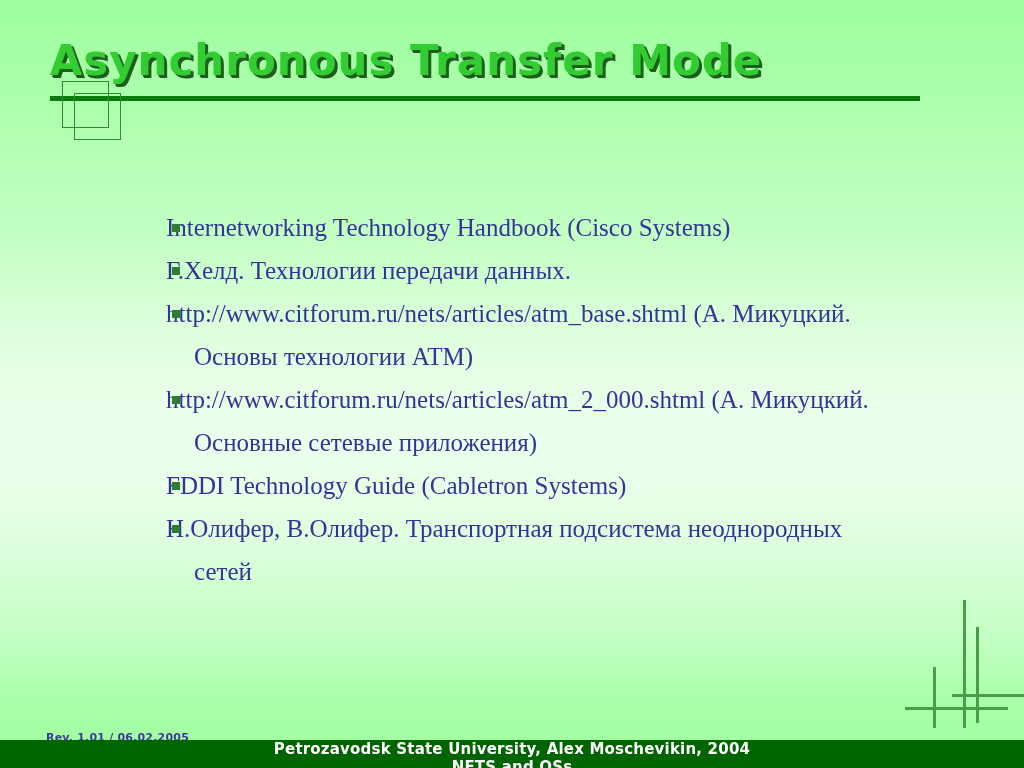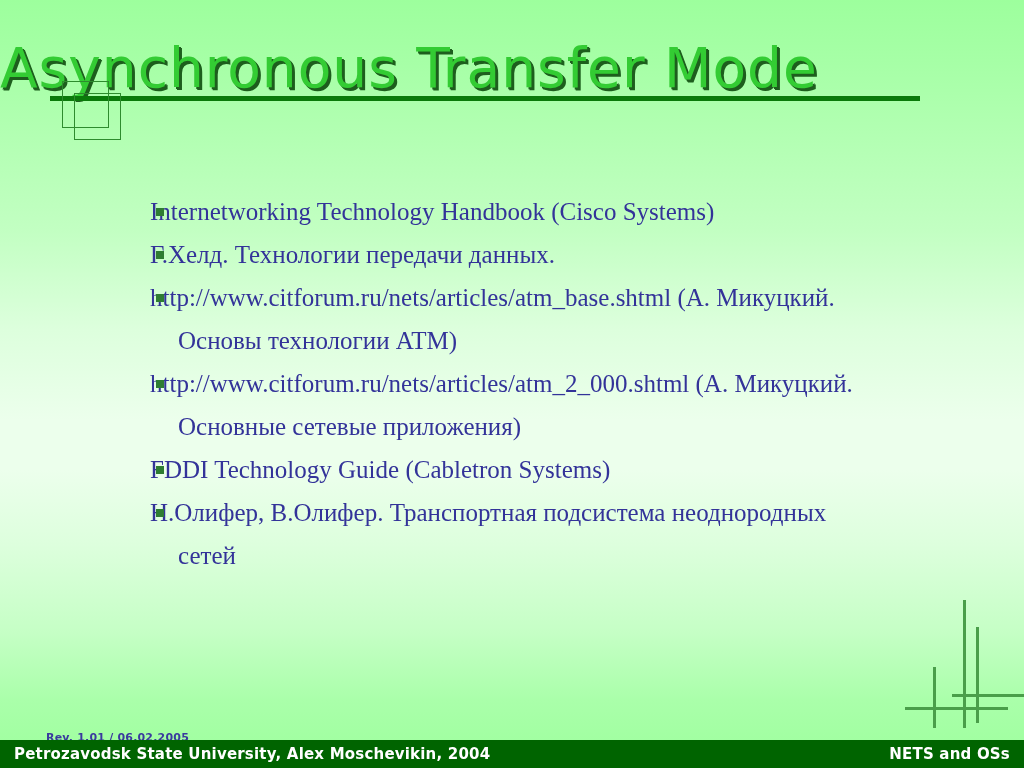--- a/index.html
+++ b/index.html
@@ -32,22 +32,22 @@
   }
 
   
   #title {
     position: absolute;
     left: 0;
     top: 36px;
     width: 812px;
     text-align: center;
     font-family: "DejaVu Sans", sans-serif;
-    font-weight: normal;
-    font-size: 55px;
+    font-weight: bold;
+    font-size: 42px;
     letter-spacing: 1px;
     color: #33cc33;
     text-shadow: 3px 3px 0 #1d5e1d, 2px 2px 0 #1d5e1d;
     white-space: nowrap;
   }
 
   
   #header-rule {
     position: absolute;
     left: 50px;
@@ -76,21 +76,21 @@
     font-weight: bold;
     font-size: 24px;
     color: #000000;
     text-align: center;
     margin: 0 0 12px 0;
     letter-spacing: 0.3px;
   }
 
   ul#bullets {
     list-style: none;
-    margin: 0;
+    margin: 16px;
     padding: 0;
   }
   li.bullet-item {
     position: relative;
     color: #333399;
     font-family: "Liberation Serif", serif;
     font-size: 25px;
     line-height: 43px;
     padding-left: 28px;
     margin: 0;
@@ -128,20 +128,21 @@
     left: 0;
     top: 740px;
     width: 1024px;
     height: 28px;
     background: #006400;
     display: flex;
     align-items: center;
     justify-content: space-between;
     box-sizing: border-box;
     padding: 0 14px;
+    flex-direction: column;
   }
   .footer-text {
     font-family: "DejaVu Sans", sans-serif;
     font-weight: bold;
     font-size: 15px;
     color: #ffffff;
     letter-spacing: 0.2px;
     white-space: nowrap;
   }
 

